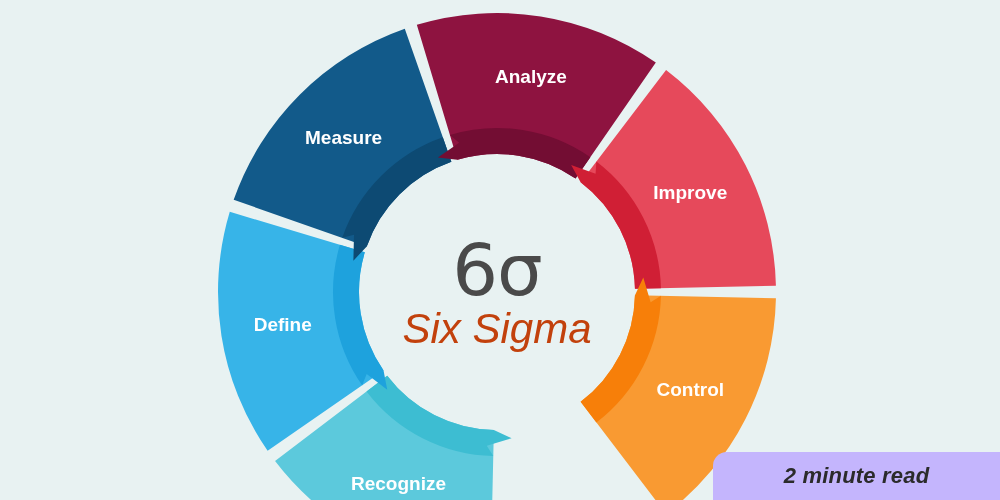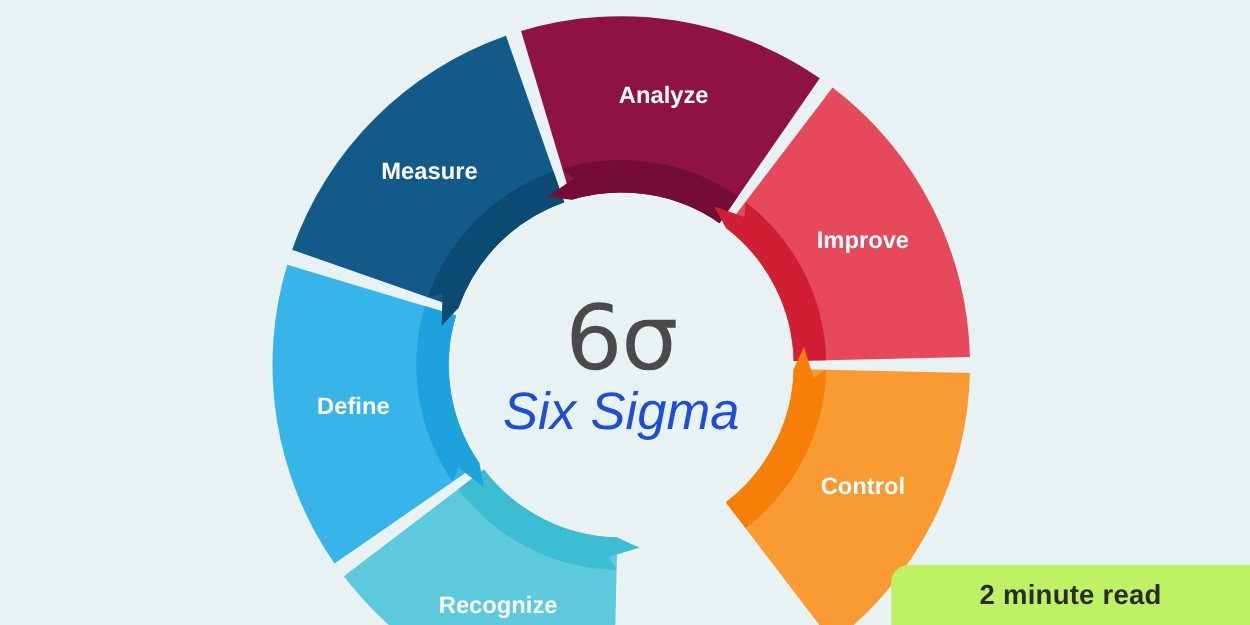--- a/index.html
+++ b/index.html
@@ -38,21 +38,21 @@
     color:#4a4a4a;
     letter-spacing:-1px;
     margin-bottom:2px;
   }
   #center-name{
     font-family:"Liberation Sans",sans-serif;
     font-style:italic;
     font-weight:300;
     font-size:42px;
     line-height:1;
-    color:#1d4ed8;
+    color:#c2410c;
     letter-spacing:0px;
   }
 
   #read-badge{
     position:absolute;
     left:713px;top:452px;
     width:287px;height:48px;
     background:#ffffff;
     border-top-left-radius:14px;
     display:flex;align-items:center;justify-content:center;
@@ -105,17 +105,17 @@
         <text x="690.31" y="193.5" class="seg-label">Improve</text>
         <text x="690.31" y="390.5" class="seg-label">Control</text>
       </g>
   </svg>
 
   <div id="center-block">
     <div id="center-sigma" style="color: rgb(74, 74, 74);">6σ</div>
     <div id="center-name">Six Sigma</div>
   </div>
 
-  <div id="read-badge" style="background: #bef264;">
+  <div id="read-badge" style="background: #c4b5fd; font-style: italic;">
     <span id="read-badge-text" style="color: rgb(43, 43, 43);">2 minute read</span>
   </div>
 
 </div>
 
 </body></html>

